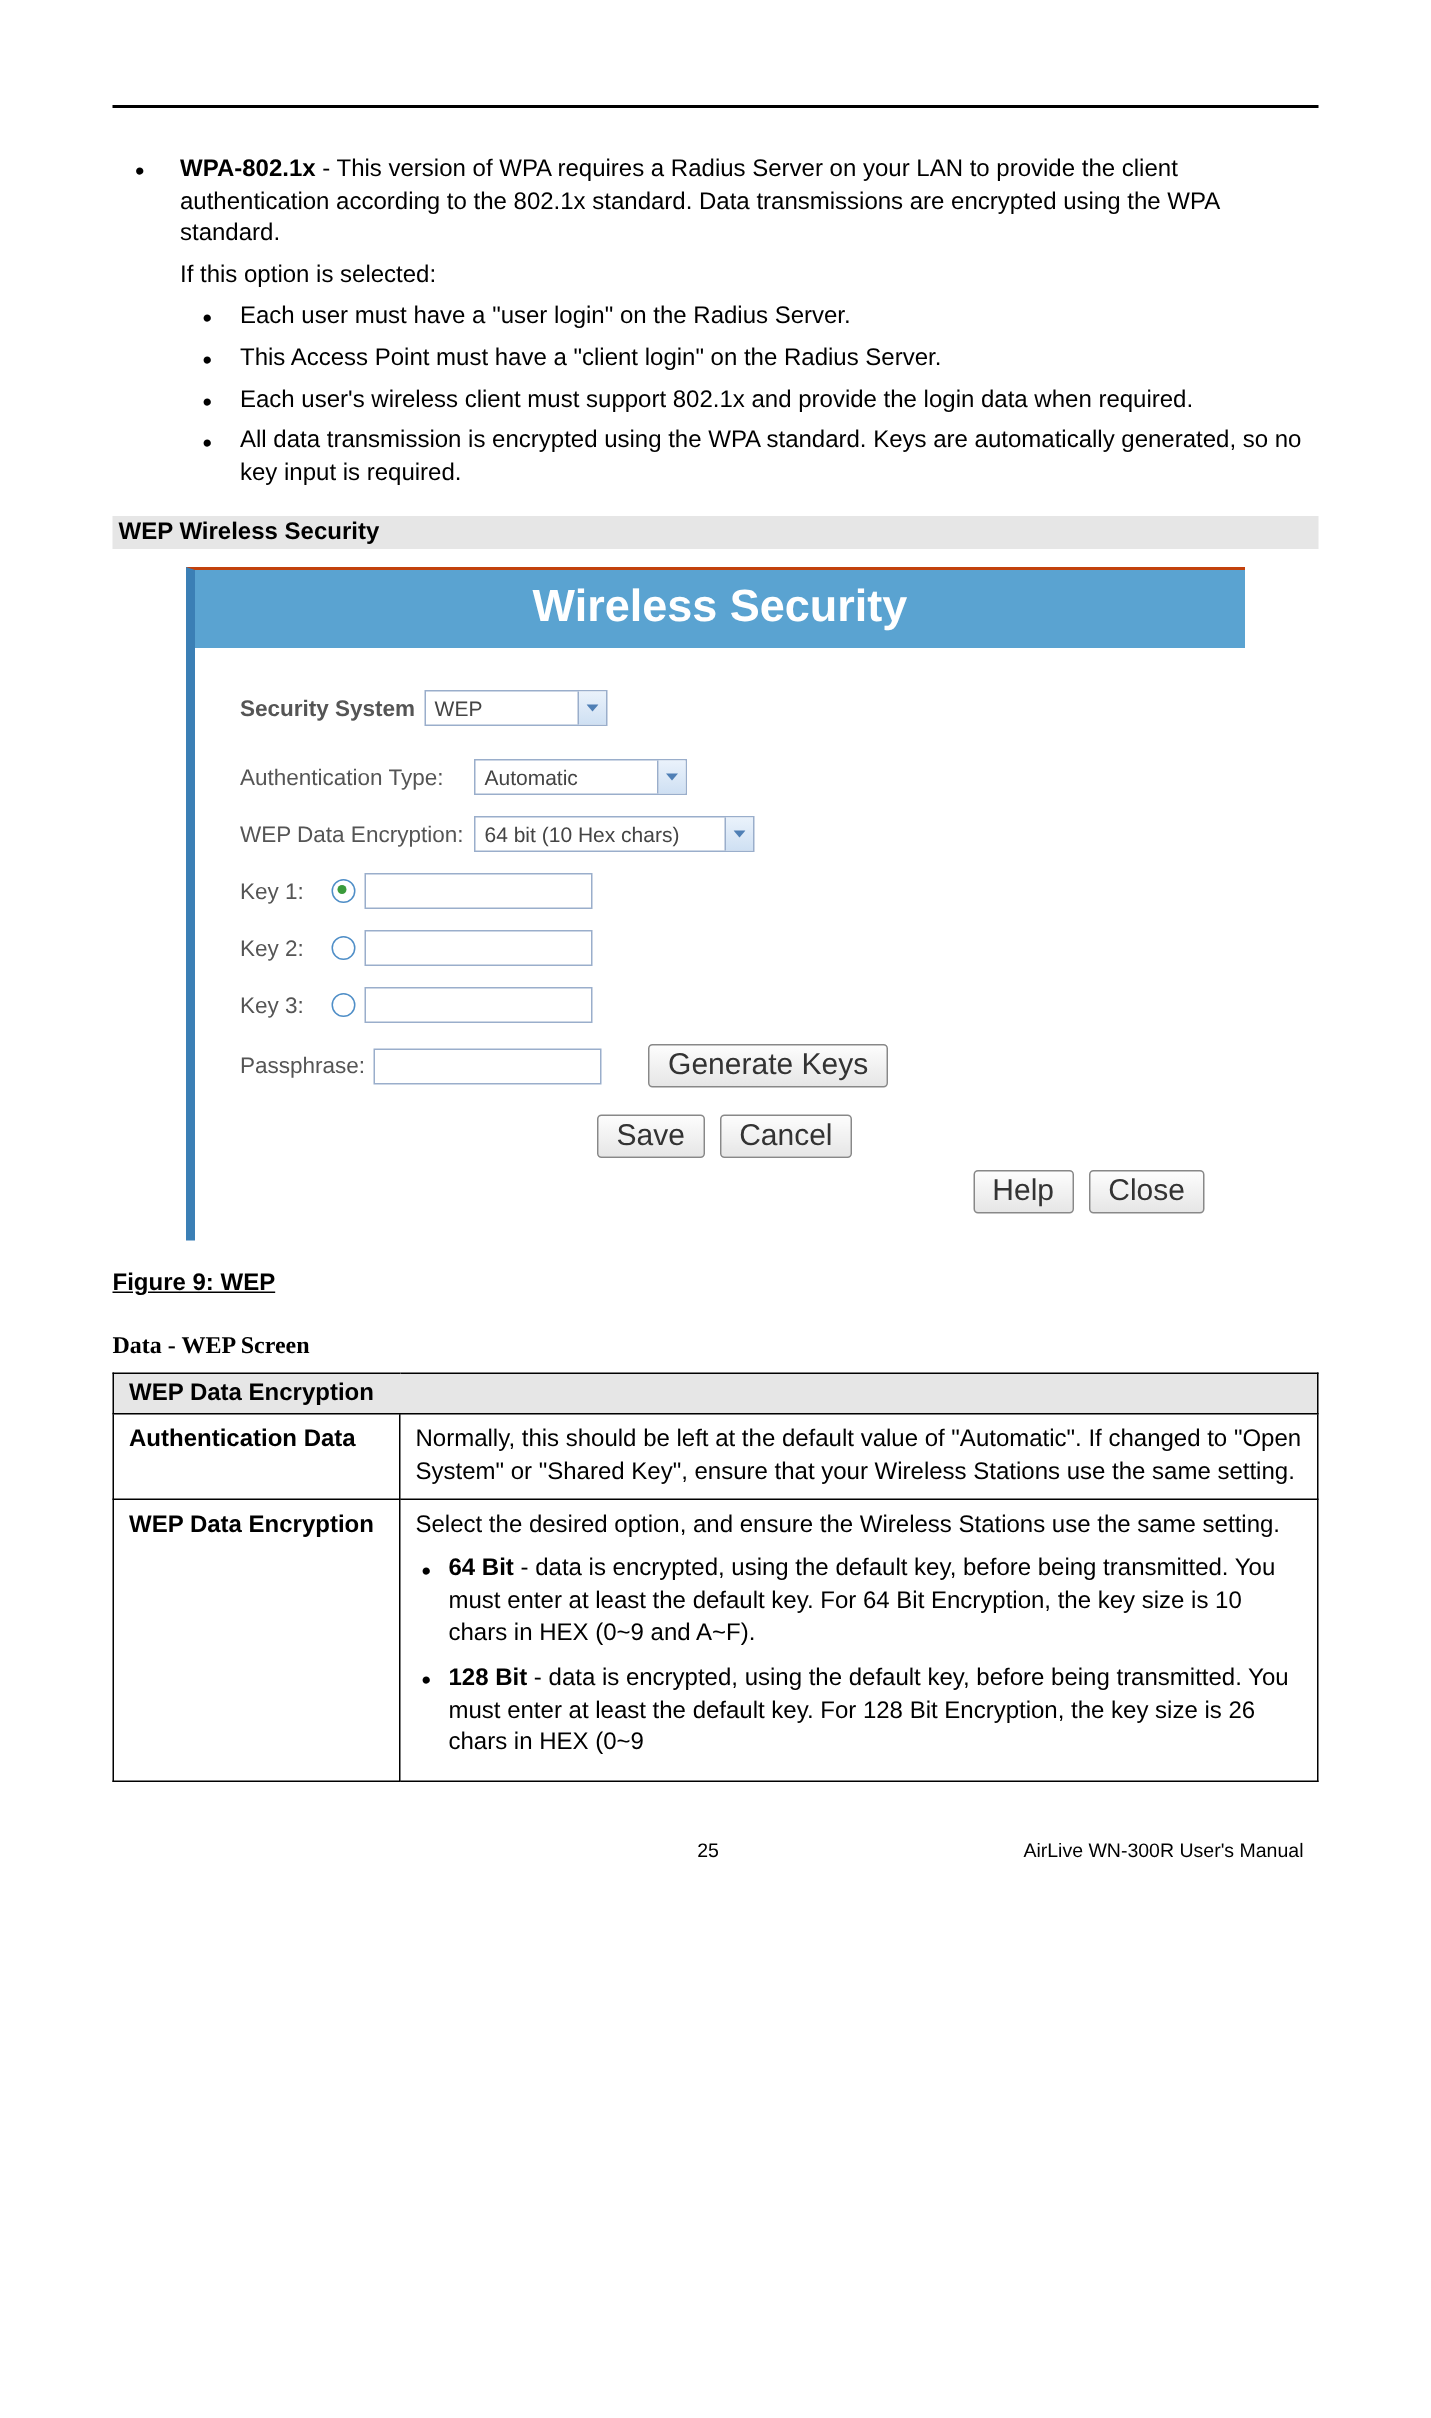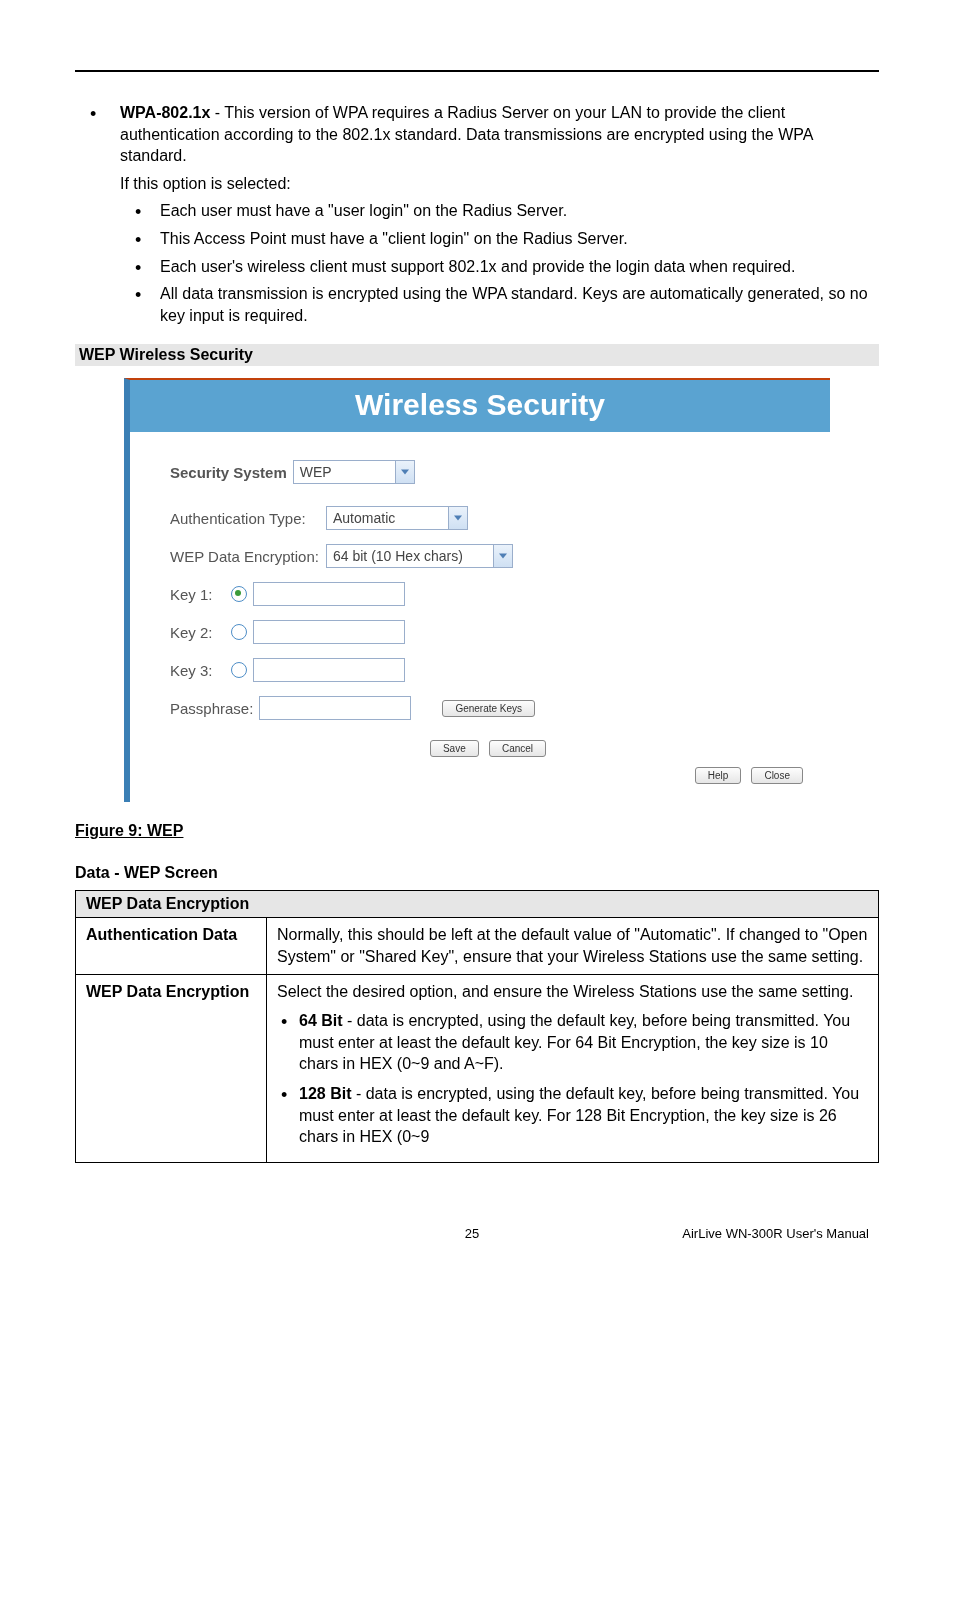--- a/index.html
+++ b/index.html
@@ -74,21 +74,21 @@
   }
   .panel-header {
     background: #5aa3d1;
     color: #fff;
     font-weight: bold;
     font-size: 30px;
     text-align: center;
     padding: 8px 0 10px;
   }
   .panel-body {
-    padding: 28px 24px 18px 40px;
+    padding: 28px 24px 18px 30px;
     font-size: 15px;
     color: #555;
   }
   .row {
     display: flex;
     align-items: center;
     margin-bottom: 14px;
     gap: 6px;
   }
   .label {
@@ -153,40 +153,41 @@
     position: absolute;
     top: 3px;
     left: 3px;
   }
   .btn {
     display: inline-block;
     border: 1px solid #888;
     background: linear-gradient(to bottom, #fdfdfd, #e6e6e6);
     border-radius: 3px;
     padding: 2px 12px;
-    font-size: 10px;
+    font-size: 20px;
     color: #333;
     margin: 0 3px;
   }
   .actions {
     text-align: center;
     margin-top: 18px;
   }
   .actions-right {
     text-align: right;
     margin-top: 8px;
   }
   .figure-caption {
     font-weight: bold;
     margin: 20px 0 24px;
     text-decoration: underline;
   }
   .subheading {
     font-weight: bold;
     margin: 10px 0 8px;
+    font-family: Liberation Serif, serif;
   }
   table.data {
     border-collapse: collapse;
     width: 100%;
     font-size: 16px;
   }
   table.data th.section {
     text-align: left;
     font-weight: bold;
     background: #e6e6e6;

